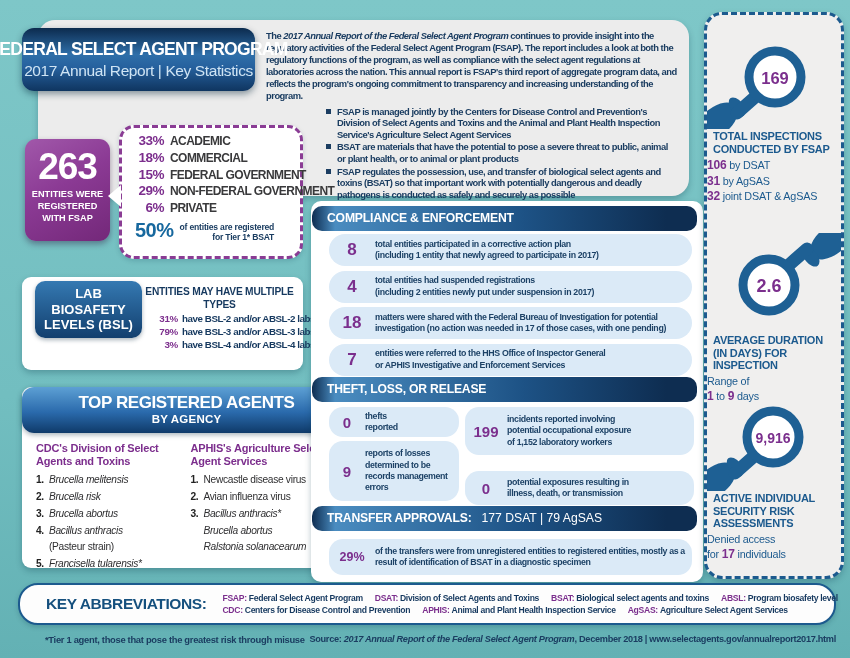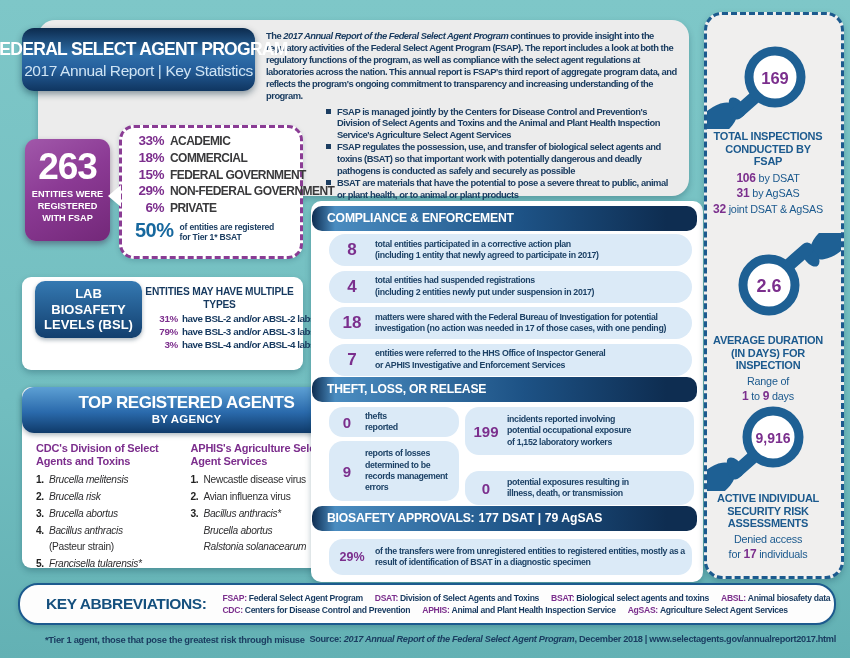--- a/index.html
+++ b/index.html
@@ -28,21 +28,21 @@
   .stat263 .n{font-size:37px;font-weight:bold;line-height:1;margin-top:9px;letter-spacing:-1px;}
   .stat263 .l{font-size:9.2px;font-weight:bold;line-height:1.3;margin-top:4px;padding:0 5px;}
 
   .bubble{position:absolute;left:119px;top:125px;width:184px;height:134px;background:#fff;border:3px dashed #8a3c94;border-radius:15px;box-shadow:0 2px 5px rgba(8,50,70,.18);box-sizing:border-box;padding-top:5px;}
   .bubble:before{content:"";position:absolute;left:-14px;top:57px;width:0;height:0;border:11px solid transparent;border-right:13px solid #fff;border-left:0;}
   .brow{display:flex;line-height:16.8px;}
   .bpct{width:42px;text-align:right;color:#7c2e8d;font-weight:bold;font-size:13.5px;letter-spacing:-.5px;flex-shrink:0;}
   .blabel{margin-left:6px;color:#39393b;font-weight:bold;font-size:12px;letter-spacing:-.55px;white-space:nowrap;}
   .tier{display:flex;margin-top:2px;}
   .tpct{margin-left:13px;font-size:20px;font-weight:bold;color:#17689e;letter-spacing:-.5px;}
-  .ttext{margin-left:6px;font-size:8.6px;font-weight:bold;color:#1b3d61;line-height:1.22;padding-top:3px;letter-spacing:-.2px;}
+  .ttext{margin-left:6px;font-size:8.6px;font-weight:bold;color:#1b3d61;line-height:1.22;padding-top:3px;letter-spacing:-.2px;text-align:right;}
 
   
   .bsl-card{left:22px;top:277px;width:281px;height:93px;}
   .bsl-head{position:absolute;left:13px;top:4px;width:107px;height:57px;border-radius:10px;color:#fff;font-weight:bold;font-size:13px;
     background:linear-gradient(180deg,#3579b2 0%,#123f6e 100%);box-shadow:0 2px 4px rgba(8,40,60,.35);
     display:flex;align-items:center;justify-content:center;text-align:center;line-height:1.22;padding:0 4px;box-sizing:border-box;}
   .bsl-right{position:absolute;left:120px;top:9px;right:6px;}
   .bsl-sub{text-align:center;color:#16395f;font-weight:bold;font-size:10.2px;line-height:1.25;letter-spacing:-.2px;}
   .bsl-rows{margin-top:0;}
   .bsl-row{display:flex;font-size:9.8px;line-height:13.2px;}
@@ -60,35 +60,35 @@
   .acol h4{margin:0 0 6px;font-size:11px;color:#7c2e8d;font-weight:bold;line-height:1.2;letter-spacing:-.2px;}
   .aitem{display:flex;font-size:10.2px;line-height:1.2;margin-bottom:4.5px;color:#2f2f31;letter-spacing:-.3px;}
   .aitem .n{font-weight:bold;width:13px;flex-shrink:0;color:#222;}
   .aitem .nm{}
 
   
   .mid-card{left:311px;top:201px;width:392px;height:381px;border-radius:10px;}
   .bar{position:absolute;left:1px;right:6px;height:25px;border-radius:10px;color:#fff;font-weight:bold;font-size:12.2px;line-height:25px;
     padding-left:15px;box-sizing:border-box;letter-spacing:-.2px;white-space:nowrap;
     background:linear-gradient(90deg,#0e2d51 0%,#4a8cc0 6%,#1d5285 55%,#0e2d51 92%);}
-  .bar .normal{font-weight:bold;margin-left:4px;letter-spacing:0;}
+  .bar .normal{font-weight:normal;margin-left:10px;letter-spacing:0;}
   .crows{position:absolute;left:18px;right:11px;top:33px;}
   .crow{min-height:32px;margin-bottom:4.5px;background:#dbeaf7;border-radius:16px;display:flex;align-items:center;}
   .crow .num{width:46px;text-align:center;color:#7b2f8d;font-weight:bold;font-size:17px;flex-shrink:0;}
   .rowtxt{font-size:8.8px;color:#1d4266;font-weight:bold;line-height:11.4px;letter-spacing:-.35px;padding-right:6px;}
   .tbox{position:absolute;background:#dbeaf7;border-radius:14px;display:flex;align-items:center;}
   .tbox .num{width:36px;text-align:center;color:#7b2f8d;font-weight:bold;font-size:15px;flex-shrink:0;}
   .tbox.wide .num{width:42px;}
   .transfer-note{position:absolute;left:18px;top:338px;right:11px;height:36px;background:#dbeaf7;border-radius:14px;display:flex;align-items:center;}
   .transfer-note .num{width:46px;text-align:center;color:#7b2f8d;font-weight:bold;font-size:12.5px;flex-shrink:0;}
 
   
   .right-panel{position:absolute;left:704px;top:12px;width:140px;height:567px;background:#f0efee;border:3px dashed #1c5a8e;
     border-radius:18px;box-sizing:border-box;overflow:hidden;box-shadow:0 3px 6px rgba(8,50,70,.25);}
-  .stat{position:absolute;left:0;right:12px;text-align:center;}
+  .stat{position:absolute;left:0;right:0;text-align:left;}
   #stat1{top:14px;} #stat2{top:218px;} #stat3{top:376px;}
   .stat svg{display:block;margin:0 auto;}
   .stat h5{margin:1px 6px 3px;font-size:11px;color:#1c5a8e;font-weight:bold;line-height:1.15;letter-spacing:-.25px;}
   .stat .line{font-size:10.8px;color:#1c5a8e;line-height:1.28;letter-spacing:-.2px;}
   .stat .line b{color:#7b2f8d;font-size:12px;}
 
   
   .abbr-bar{position:absolute;left:18px;top:583px;width:818px;height:42px;background:#fdfdfd;border:2.5px solid #1c5a8e;border-radius:20px;
     box-sizing:border-box;display:flex;align-items:center;box-shadow:0 2px 5px rgba(8,50,70,.22);}
   .abbr-title{font-size:15.5px;font-weight:bold;color:#15507e;margin-left:26px;letter-spacing:-.4px;white-space:nowrap;}
@@ -108,25 +108,25 @@
   <div class="card intro-card">
     <div class="intro-inner">
       <div class="intro-para"><span>The </span><i>2017 Annual Report of the Federal Select Agent Program</i><span> continues to provide insight into the regulatory activities of the Federal Select Agent Program (FSAP). The report includes a look at both the regulatory functions of the program, as well as compliance with the select agent regulations at laboratories across the nation. This annual report is FSAP's third report of aggregate program data, and reflects the program's ongoing commitment to transparency and increasing understanding of the program.</span></div>
       <div class="intro-bullets">
         <div class="bullet">
             <span class="mark"></span>
             <span>FSAP is managed jointly by the Centers for Disease Control and Prevention's Division of Select Agents and Toxins and the Animal and Plant Health Inspection Service's Agriculture Select Agent Services</span>
           </div>
           <div class="bullet">
             <span class="mark"></span>
-            <span>FSAP regulates the possession, use, and transfer of biological select agents and toxins (BSAT) so that important work with potentially dangerous and deadly pathogens is conducted as safely and securely as possible</span>
+            <span>BSAT are materials that have the potential to pose a severe threat to public, animal or plant health, or to animal or plant products</span>
           </div>
           <div class="bullet">
             <span class="mark"></span>
-            <span>BSAT are materials that have the potential to pose a severe threat to public, animal or plant health, or to animal or plant products</span>
+            <span>FSAP regulates the possession, use, and transfer of biological select agents and toxins (BSAT) so that important work with potentially dangerous and deadly pathogens is conducted as safely and securely as possible</span>
           </div>
       </div>
     </div>
   </div>
 
   <div class="title-box">
     <div class="t1">FEDERAL SELECT AGENT PROGRAM</div>
     <div class="t2">2017 Annual Report | Key Statistics</div>
   </div>
 
@@ -274,21 +274,21 @@
     </div>
     <div class="tbox wide" style="left:154px;top:206px;width:229px;height:48px;">
       <span class="num">199</span>
         <span class="rowtxt">incidents reported involving<br>potential occupational exposure<br>of <b>1,152</b> laboratory workers</span>
     </div>
     <div class="tbox wide" style="left:154px;top:270px;width:229px;height:34px;">
       <span class="num">0</span>
         <span class="rowtxt">potential exposures resulting in<br>illness, death, or transmission</span>
     </div>
 
-    <div class="bar" style="top:305px;"><span>BIOSAFETY APPROVALS:</span><span class="normal">177 DSAT | 79 AgSAS</span></div>
+    <div class="bar" style="top:305px;"><span>TRANSFER APPROVALS:</span><span class="normal">177 DSAT | 79 AgSAS</span></div>
     <div class="transfer-note">
       <span class="num">29%</span>
       <span class="rowtxt">of the transfers were from unregistered entities to registered entities, mostly as a result of identification of BSAT in a diagnostic specimen</span>
     </div>
   </div>
 
   <div class="right-panel">
     <div class="stat" id="stat1">
       <svg width="134" height="100" viewBox="0 0 134 100">
         <g fill="#1e6094">
@@ -336,21 +336,21 @@
     </div>
   </div>
 
   <div class="abbr-bar">
     <div class="abbr-title">KEY ABBREVIATIONS:</div>
     <div class="abbr-defs">
       <div class="abbr-row">
         <span class="abbr-item"><span class="abbr-key">FSAP:</span><span class="abbr-def">Federal Select Agent Program</span></span>
           <span class="abbr-item"><span class="abbr-key">DSAT:</span><span class="abbr-def">Division of Select Agents and Toxins</span></span>
           <span class="abbr-item"><span class="abbr-key">BSAT:</span><span class="abbr-def">Biological select agents and toxins</span></span>
-          <span class="abbr-item"><span class="abbr-key">ABSL:</span><span class="abbr-def">Animal biosafety data</span></span>
+          <span class="abbr-item"><span class="abbr-key">ABSL:</span><span class="abbr-def">Program biosafety level</span></span>
       </div>
       <div class="abbr-row">
         <span class="abbr-item"><span class="abbr-key">CDC:</span><span class="abbr-def">Centers for Disease Control and Prevention</span></span>
           <span class="abbr-item"><span class="abbr-key">APHIS:</span><span class="abbr-def">Animal and Plant Health Inspection Service</span></span>
           <span class="abbr-item"><span class="abbr-key">AgSAS:</span><span class="abbr-def">Agriculture Select Agent Services</span></span>
       </div>
     </div>
   </div>
 
   <div class="fnote">*Tier 1 agent, those that pose the greatest risk through misuse</div>

